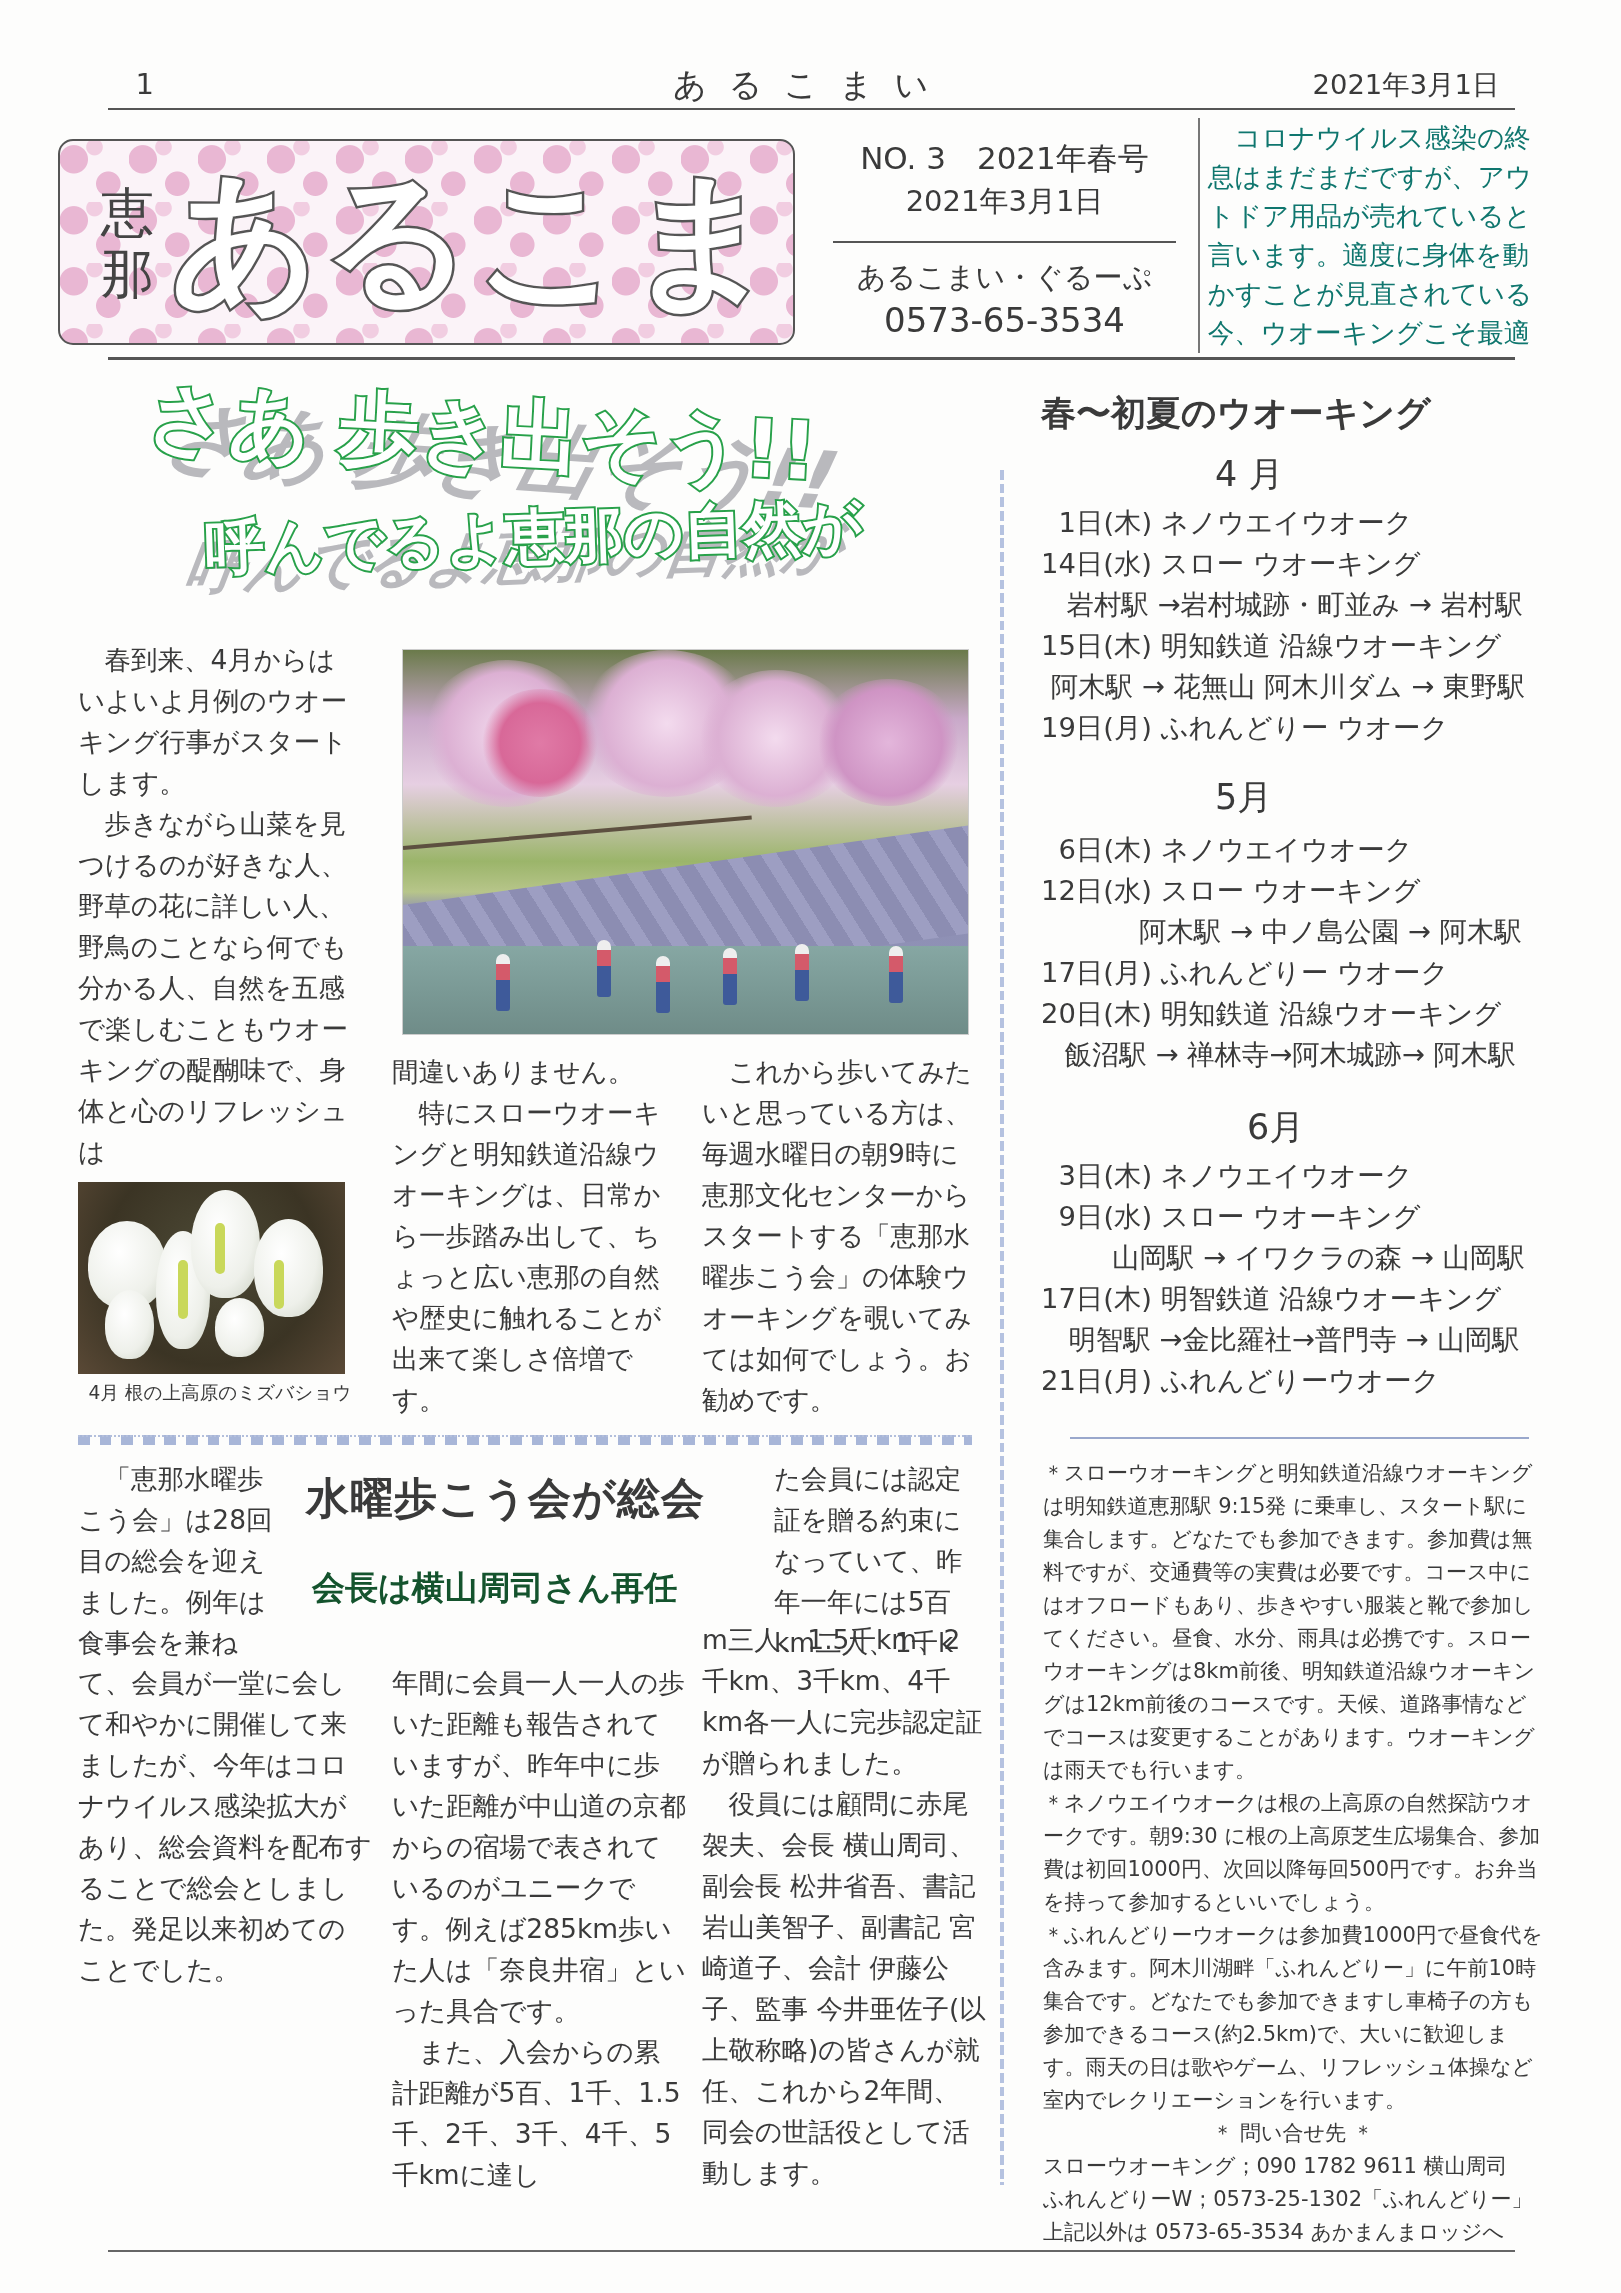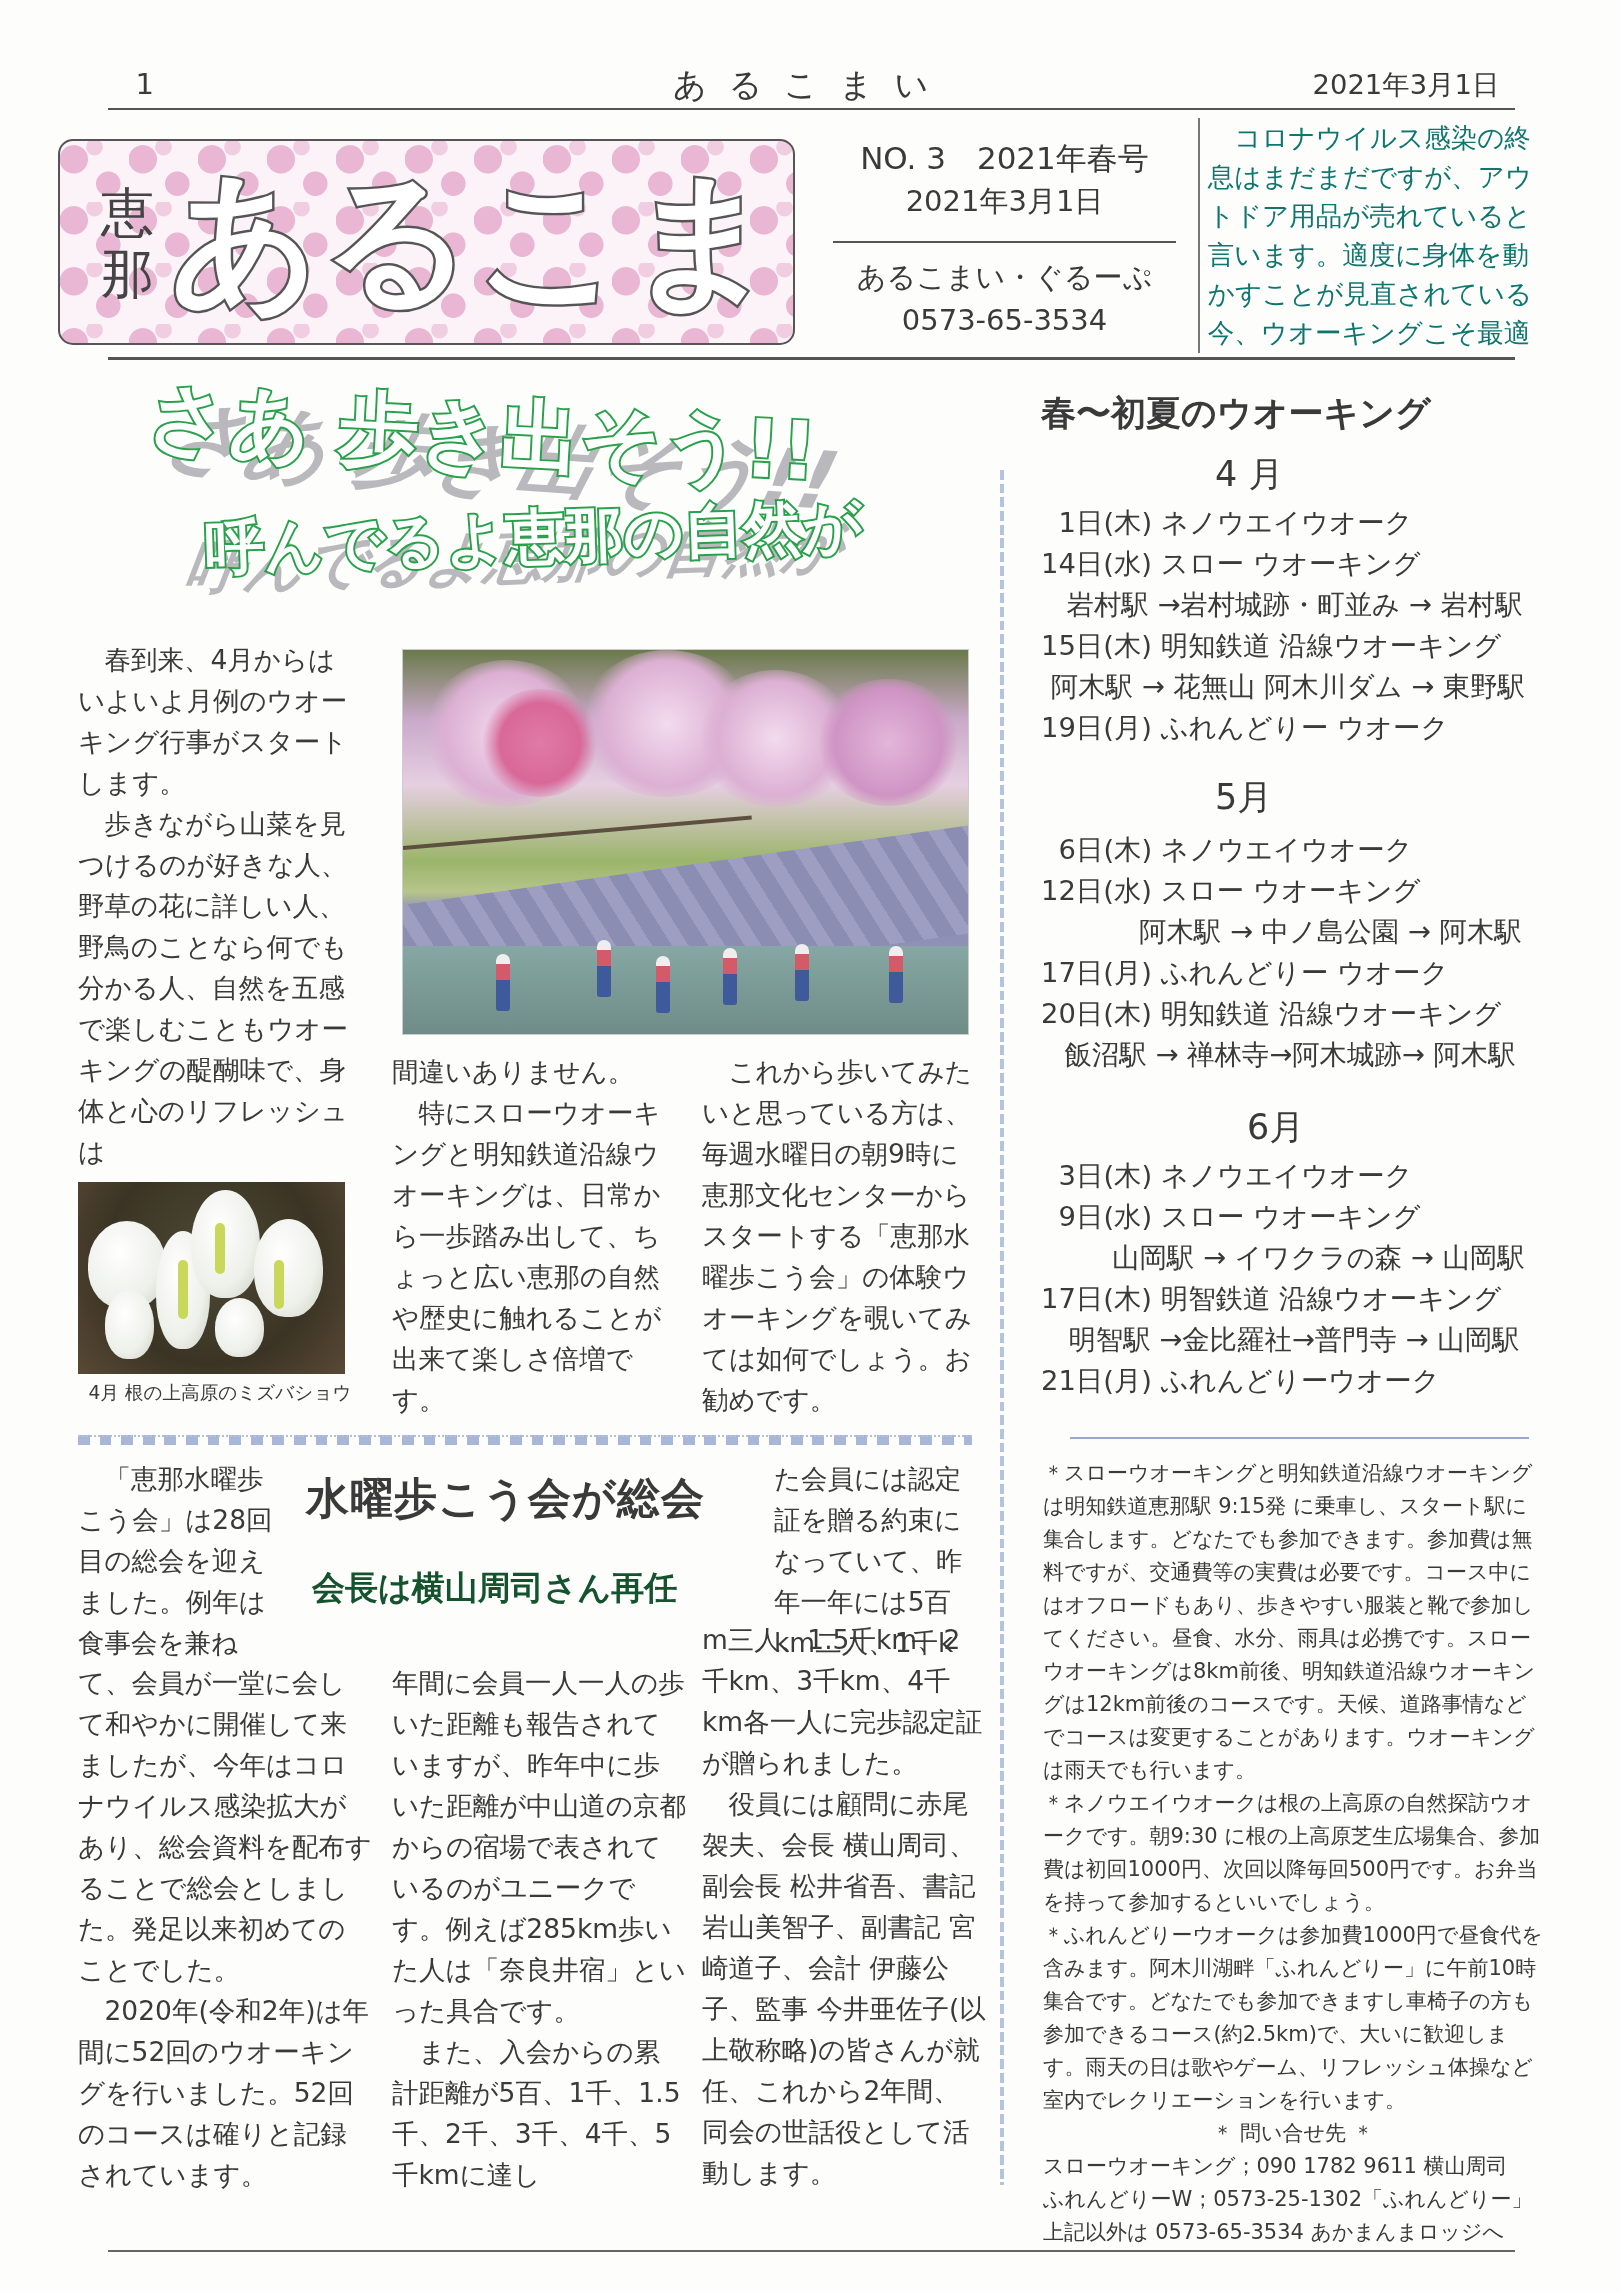--- a/index.html
+++ b/index.html
@@ -23,21 +23,21 @@
     background-size: 69px 61px; overflow: hidden; }
   .mast-ena { left: 41px; top: 41px; width: 59px; font-size: 53px; line-height: 61px; color: #444; }
   .mast-title { left: 110px; top: 5.9px; font-size: 147px; font-weight: bold; color: #fff; letter-spacing: 2px;
     -webkit-text-stroke: 4.9px #555; paint-order: stroke fill; line-height: 186px; }
 
   .issue-info { left: 833px; top: 137px; width: 343px; text-align: center; }
   .issue-no { font-size: 31px; line-height: 43px; }
   .issue-date { font-size: 29px; line-height: 43px; }
   .issue-rule { height: 2px; background: #555; margin: 17.6px 0 13.7px 0; }
   .issue-group { font-size: 29px; line-height: 43px; }
-  .issue-tel { font-size: 29px; line-height: 43px; }
+  .issue-tel { font-size: 34px; line-height: 43px; }
 
   .intro-col { left: 1198px; top: 118px; width: 349px; height: 235px; border-left: 2px solid #777; padding-left: 7.8px; }
   .intro-text { font-size: 26.5px; line-height: 39px; text-indent: 1em; color: #0f766e; }
   .mast-rule { left: 108px; top: 357px; width: 1407px; height: 2.9px; background: #555; }
 
   
   .headline { left: 127px; top: 382px; width: 833px; height: 216px; }
   .hl-shadow { position: absolute; color: #b9b9bd; font-weight: bold; font-style: italic; }
   .hl-main { position: absolute; color: #fff; font-weight: bold; -webkit-text-stroke: 3.9px #28a14a; paint-order: stroke fill; }
   .hl1 { left: 19.6px; top: 0; font-size: 80px; transform: rotate(3deg); }
@@ -171,21 +171,20 @@
 
 <div class="abs dash-rule"></div>
 
 <div class="abs art2-col1 body-text">
   <p class="indent">「恵那水曜歩こう会」は28回目の総会を迎えました。例年は食事会を兼ね</p>
 </div>
 <div class="abs art2-title">水曜歩こう会が総会</div>
 <div class="abs art2-sub">会長は横山周司さん再任</div>
 <div class="abs art2-col1b body-text">
   <p>て、会員が一堂に会して和やかに開催して来ましたが、今年はコロナウイルス感染拡大があり、総会資料を配布することで総会としました。発足以来初めてのことでした。</p>
-  <p class="indent">2020年(令和2年)は年間に52回のウオーキングを行いました。52回のコースは確りと記録されています。</p>
 </div>
 <div class="abs art2-col2 body-text">
   <p>年間に会員一人一人の歩いた距離も報告されていますが、昨年中に歩いた距離が中山道の京都からの宿場で表されているのがユニークです。例えば285km歩いた人は「奈良井宿」といった具合です。</p>
   <p class="indent">また、入会からの累計距離が5百、1千、1.5千、2千、3千、4千、5千kmに達し</p>
 </div>
 <div class="abs art2-col3 body-text">
   <p>た会員には認定証を贈る約束になっていて、昨年一年には5百km二人、1千k</p>
 </div>
 <div class="abs art2-col3b body-text">
   <p>m三人、1.5千km、2千km、3千km、4千km各一人に完歩認定証が贈られました。</p>

